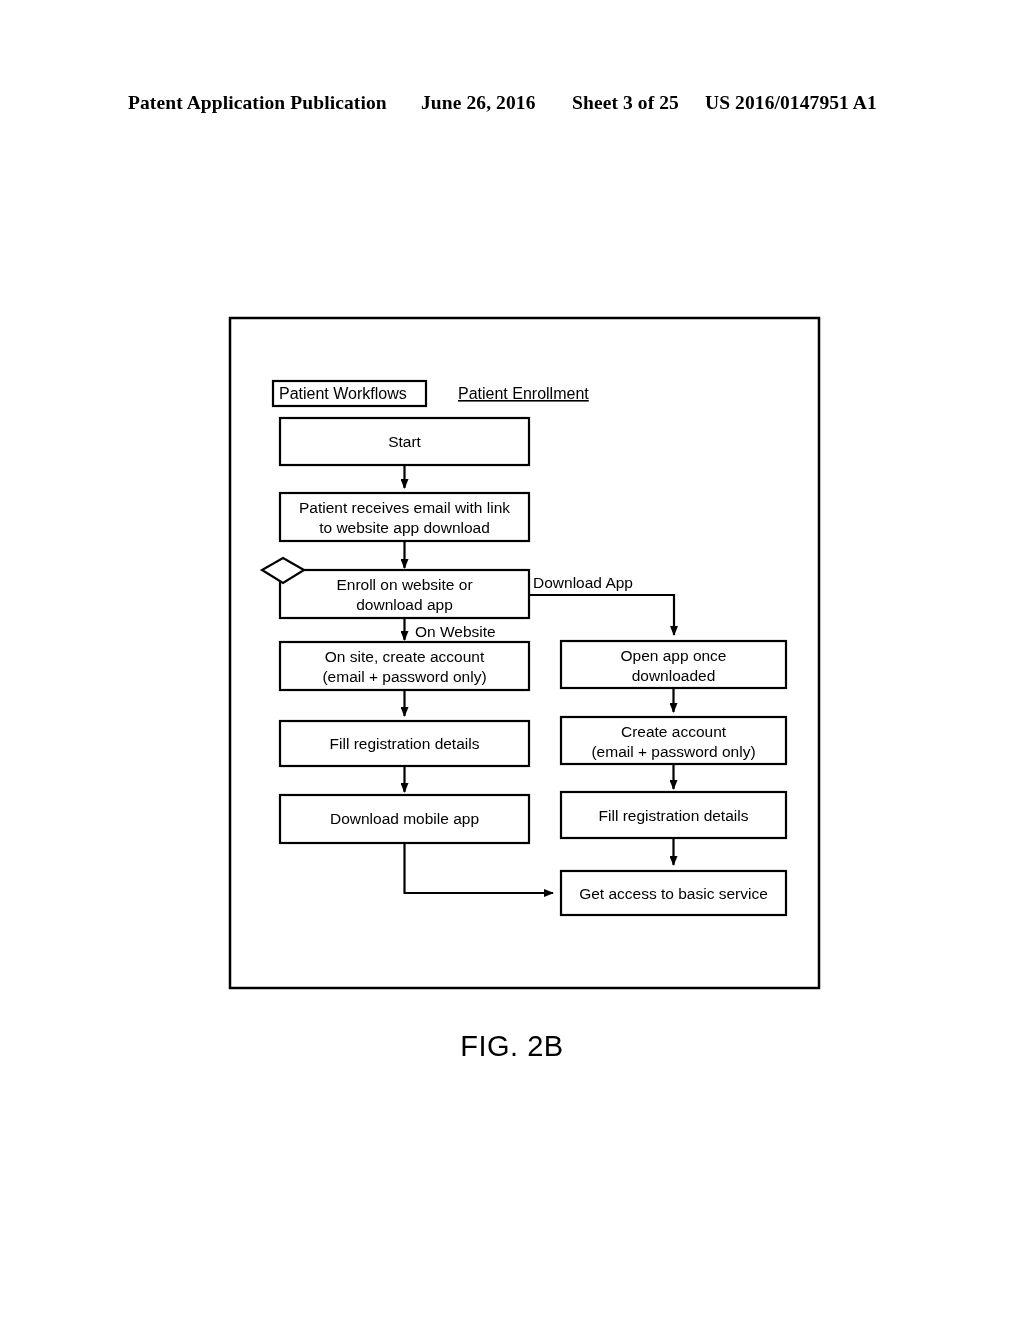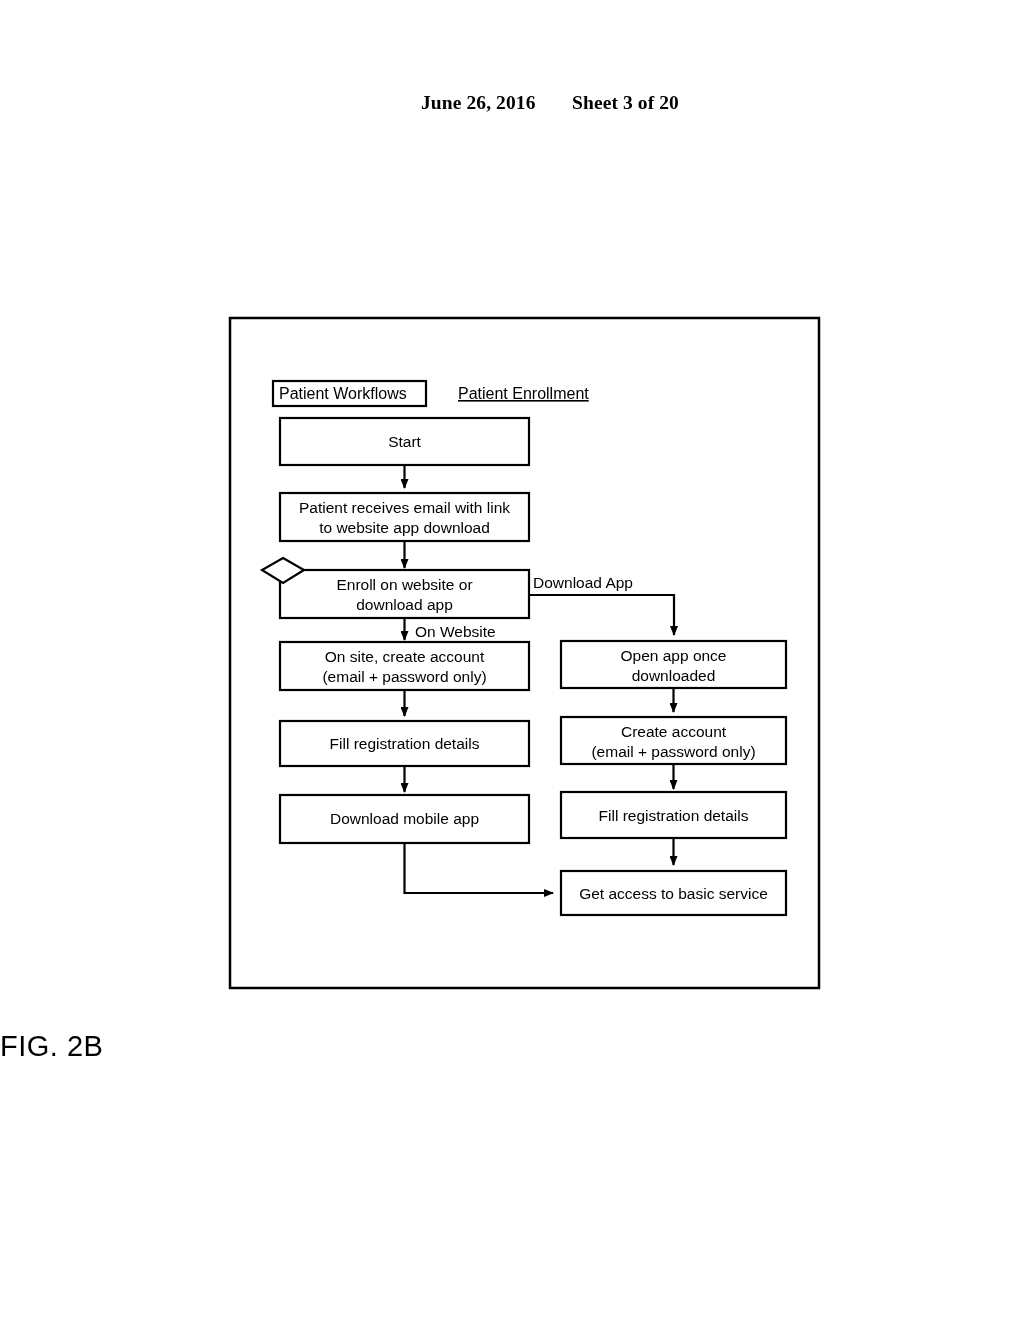--- a/index.html
+++ b/index.html
@@ -68,31 +68,34 @@
     font-size: 16px;
     fill: #000000;
   }
 
   
   #figure-caption {
     position: absolute;
     top: 1030px;
     left: 0;
     width: 1024px;
+    text-align: center;
     font-family: "Liberation Sans", sans-serif;
     font-size: 29px;
     letter-spacing: 0.5px;
   }
 </style>
 </head>
 <body>
 
 <div id="patent-header">
+  <span class="hdr-part" id="hdr-publication">Patent Application Publication</span>
   <span class="hdr-part" id="hdr-date">June 26, 2016</span>
-  <span class="hdr-part" id="hdr-sheet">Sheet 3 of 20</span>
+  <span class="hdr-part" id="hdr-sheet">Sheet 3 of 25</span>
+  <span class="hdr-part" id="hdr-docnum">US 2016/0147951 A1</span>
 </div>
 
 <div id="figure-area">
   <svg id="figure-svg" viewBox="0 0 610 690" xmlns="http://www.w3.org/2000/svg">
     <defs>
       <marker id="arrowhead" markerWidth="10" markerHeight="8" refX="9" refY="4" orient="auto" markerUnits="userSpaceOnUse">
         <path d="M 0 0 L 10 4 L 0 8 z" fill="#000000"></path>
       </marker>
     </defs>
 

